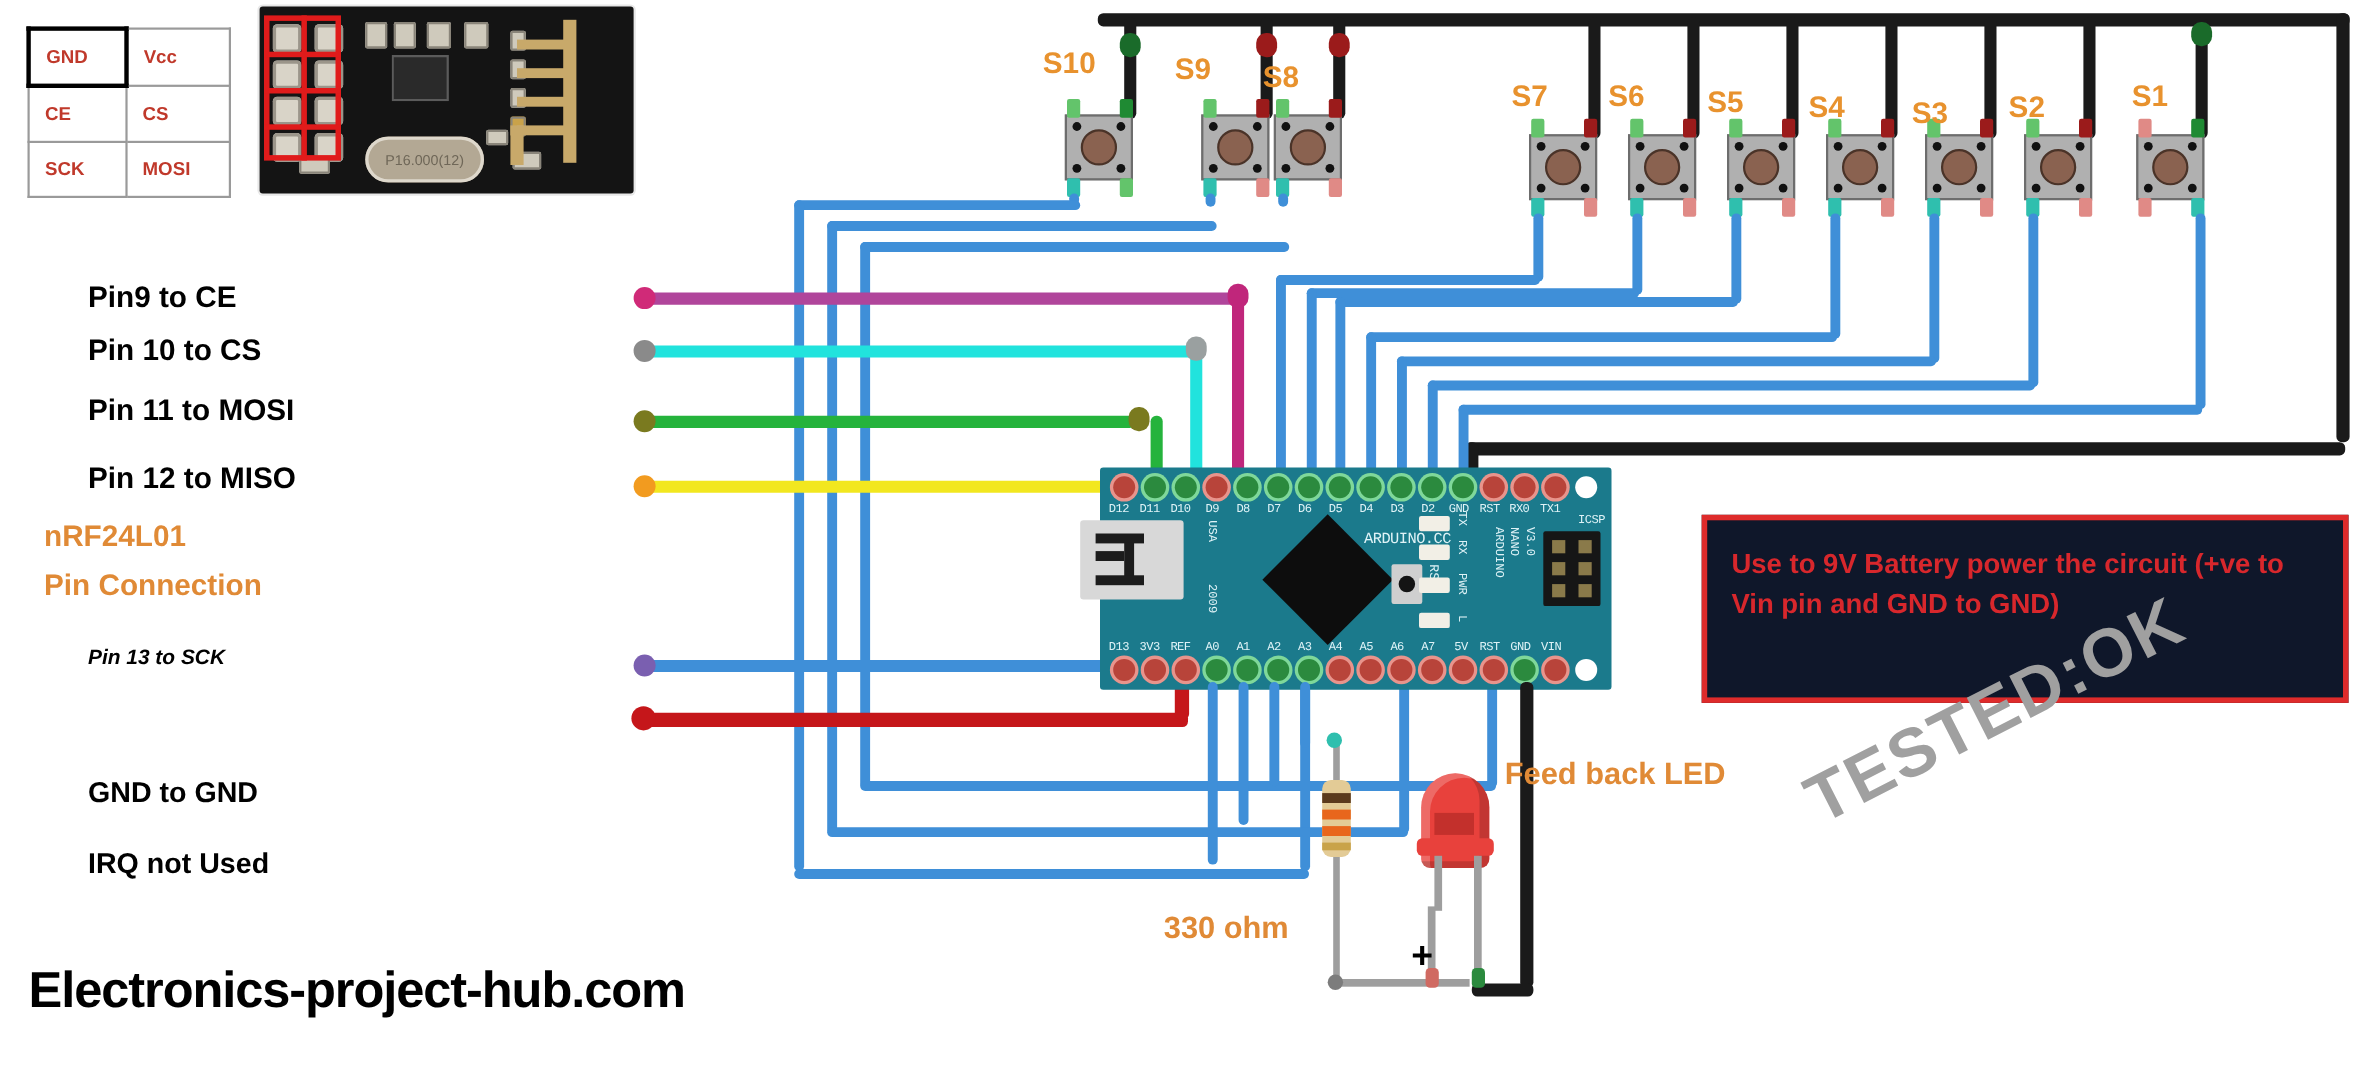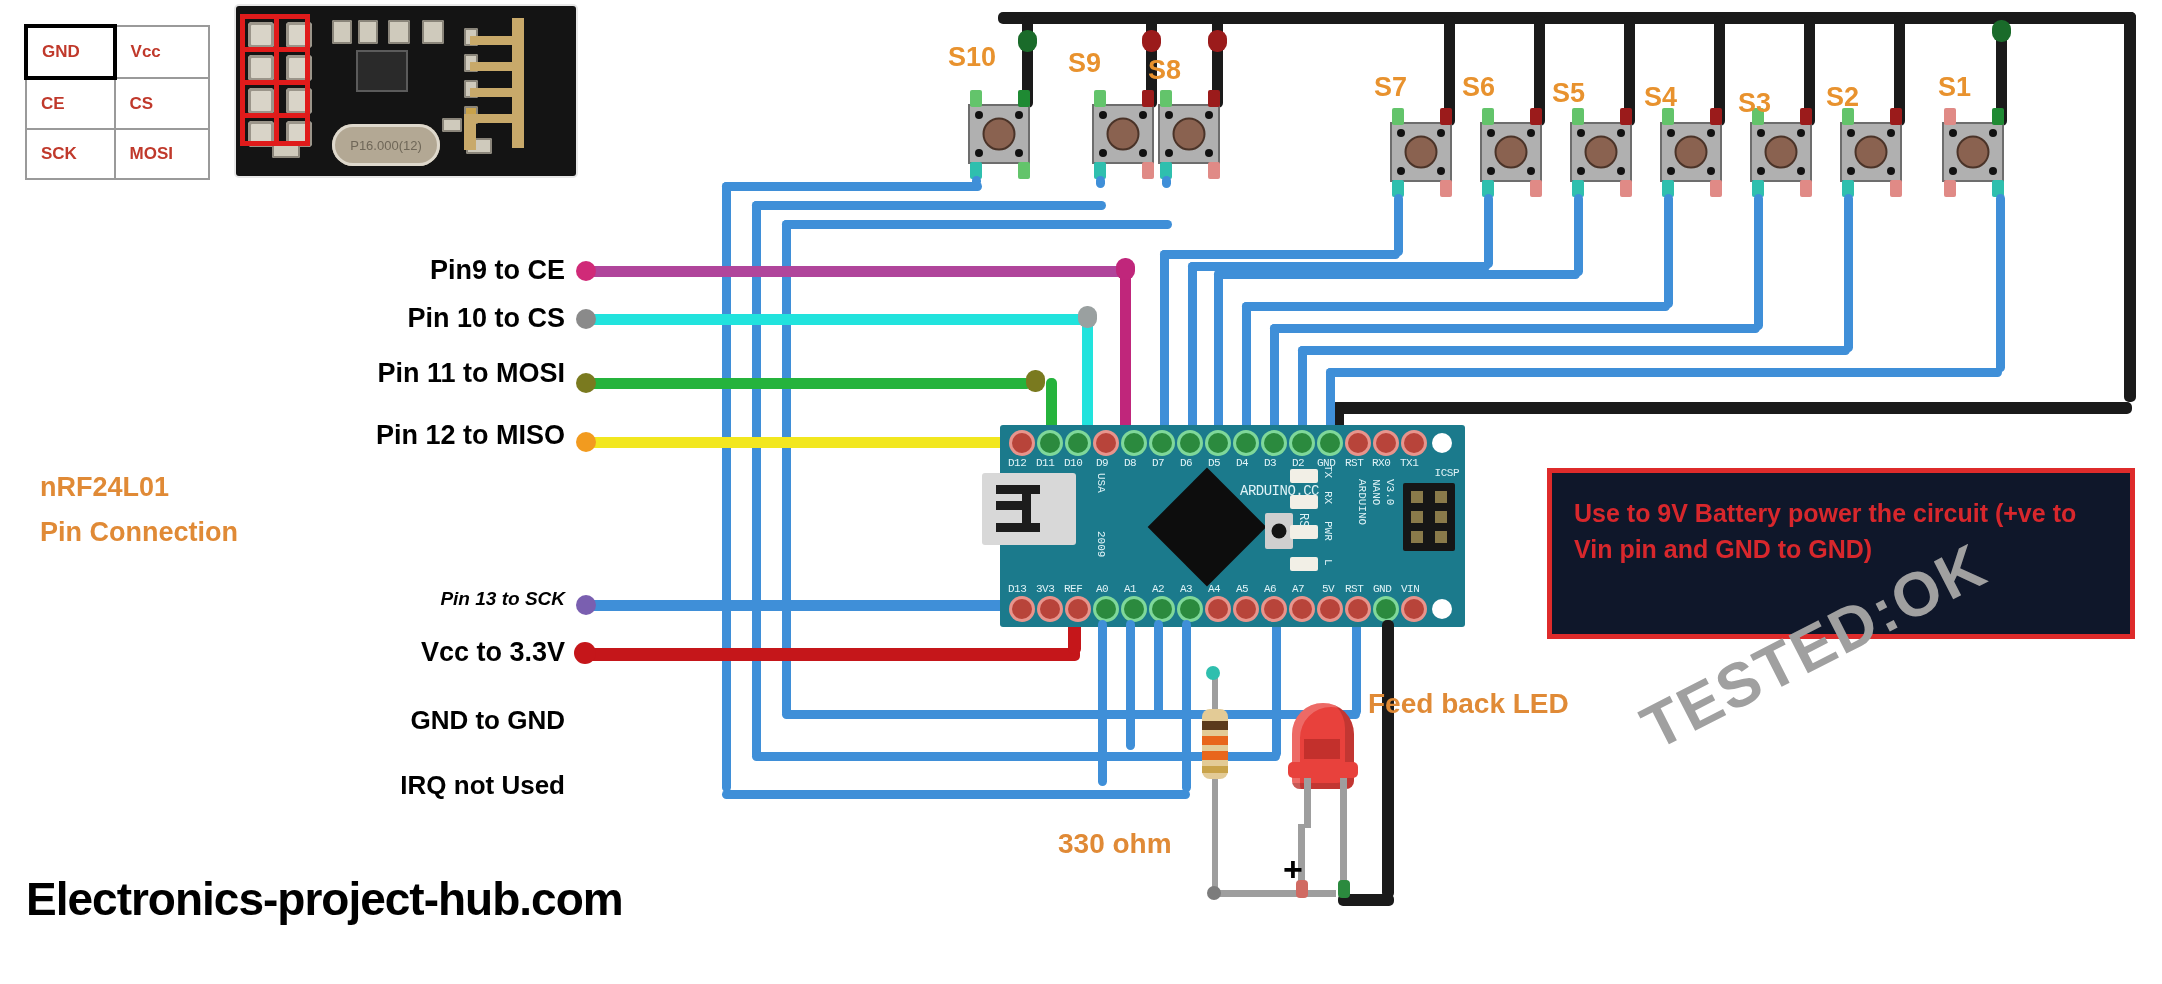--- a/index.html
+++ b/index.html
@@ -27,21 +27,21 @@
   .nrf .chip{position:absolute;left:120px;top:44px;width:52px;height:42px;background:#2a2a2a;
     box-shadow:inset 0 0 0 2px #5b5b5b;}
   .nrf .smd{position:absolute;background:#cfcabc;box-shadow:inset 0 0 0 2px #8a857a;border-radius:2px;}
   .nrf .redbox{position:absolute;left:4px;top:8px;width:70px;height:132px;
     border:5px solid #e01b1b;box-sizing:border-box;}
   .nrf .redline{position:absolute;background:#e01b1b;height:5px;}
   .nrf .redvert{position:absolute;background:#e01b1b;width:5px;}
 
   
   .lbl{position:absolute;font-weight:bold;color:#000;white-space:nowrap;}
-  .lbl.r{text-align:right;}
+  .lbl.r{}
   .orange{color:#e08a36;font-weight:bold;white-space:nowrap;position:absolute;}
   .sw-lbl{position:absolute;color:#e8922e;font-weight:bold;font-size:27px;}
 
   
   .w{position:absolute;border-radius:5px;}
   .wh{height:9px;}
   .wv{width:9px;}
   .dot{position:absolute;border-radius:50%;}
 
   
@@ -152,21 +152,20 @@
     <div class="redline" style="left:4px;top:41px;width:70px;"></div>
     <div class="redline" style="left:4px;top:74px;width:70px;"></div>
     <div class="redline" style="left:4px;top:107px;width:70px;"></div>
   </div>
 
   <div class="lbl r" style="left:80px;top:255px;width:485px;font-size:27px;">Pin9 to CE</div>
   <div class="lbl r" style="left:80px;top:303px;width:485px;font-size:27px;">Pin 10 to CS</div>
   <div class="lbl r" style="left:80px;top:358px;width:485px;font-size:27px;">Pin 11 to MOSI</div>
   <div class="lbl r" style="left:80px;top:420px;width:485px;font-size:27px;">Pin 12 to MISO</div>
   <div class="lbl r" style="left:80px;top:588px;width:485px;font-size:19px;font-style:italic;">Pin 13 to SCK</div>
-  <div class="lbl r" style="left:80px;top:637px;width:485px;font-size:27px;">Vcc to 3.3V</div>
   <div class="lbl r" style="left:80px;top:705px;width:485px;font-size:26px;">GND to GND</div>
   <div class="lbl r" style="left:80px;top:770px;width:485px;font-size:26px;">IRQ not Used</div>
 
   <div class="orange" style="left:40px;top:472px;font-size:27px;">nRF24L01</div>
   <div class="orange" style="left:40px;top:517px;font-size:27px;">Pin Connection</div>
 
   <div class="w wh" style="left:998px;top:12px;width:1138px;background:#1a1a1a;height:12px;"></div>
   <div class="w wv" style="left:2124px;top:12px;height:390px;background:#1a1a1a;width:12px;"></div>
   <div class="w wh" style="left:1332px;top:402px;width:800px;background:#1a1a1a;height:12px;"></div>
   <div class="w wv" style="left:1332px;top:402px;height:55px;background:#1a1a1a;width:12px;"></div>

